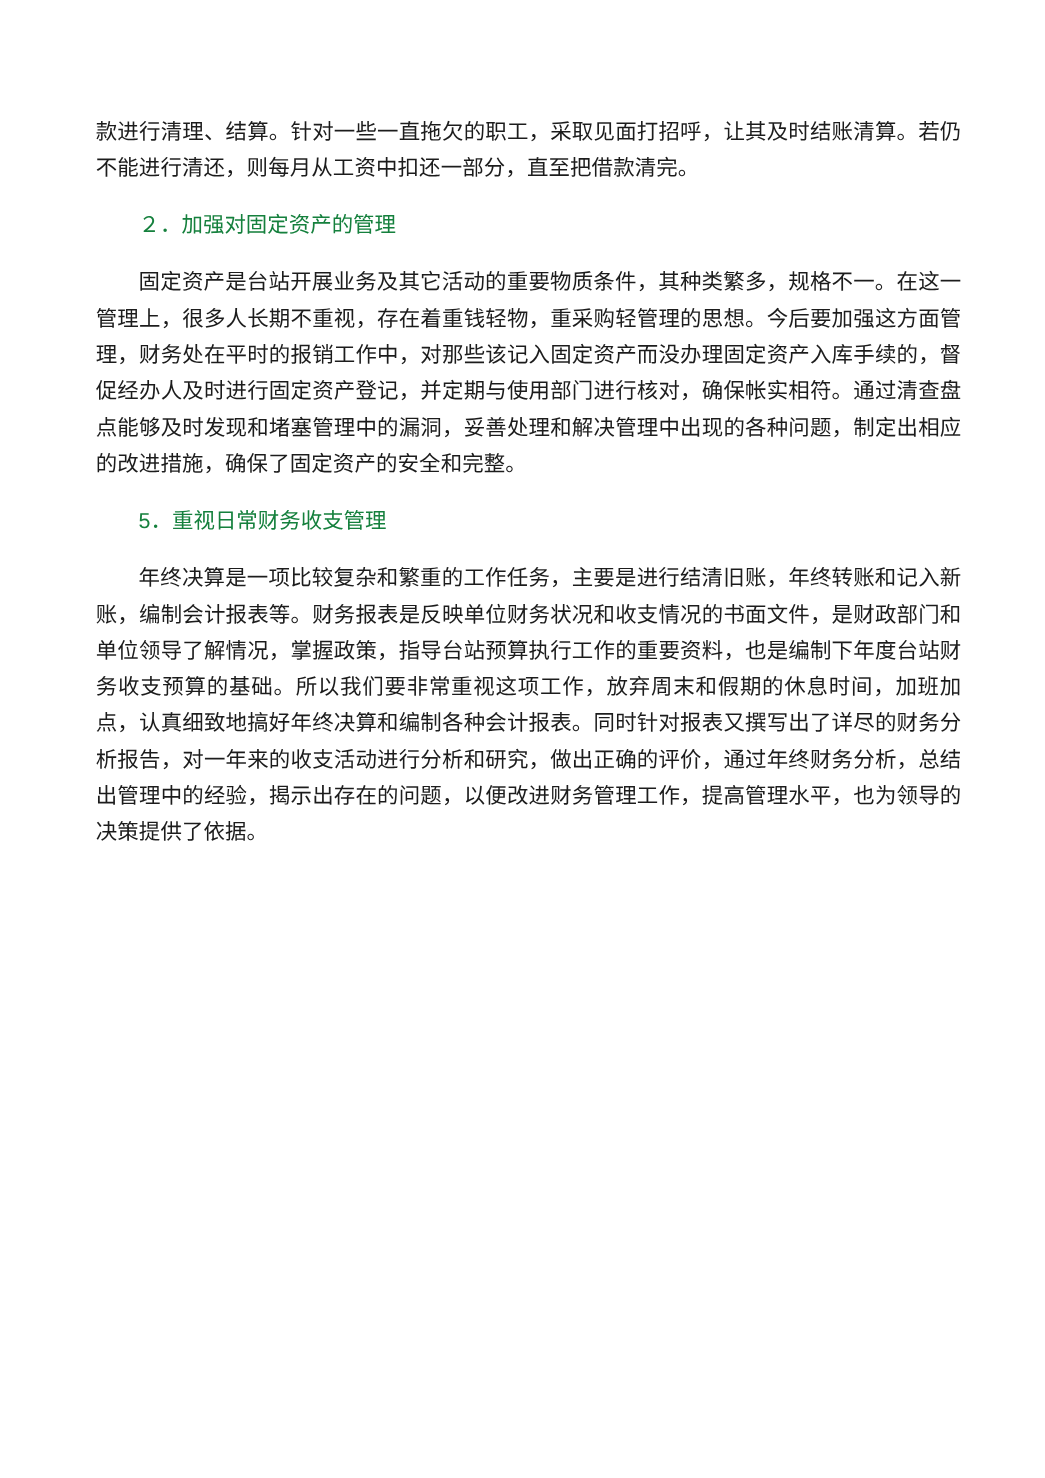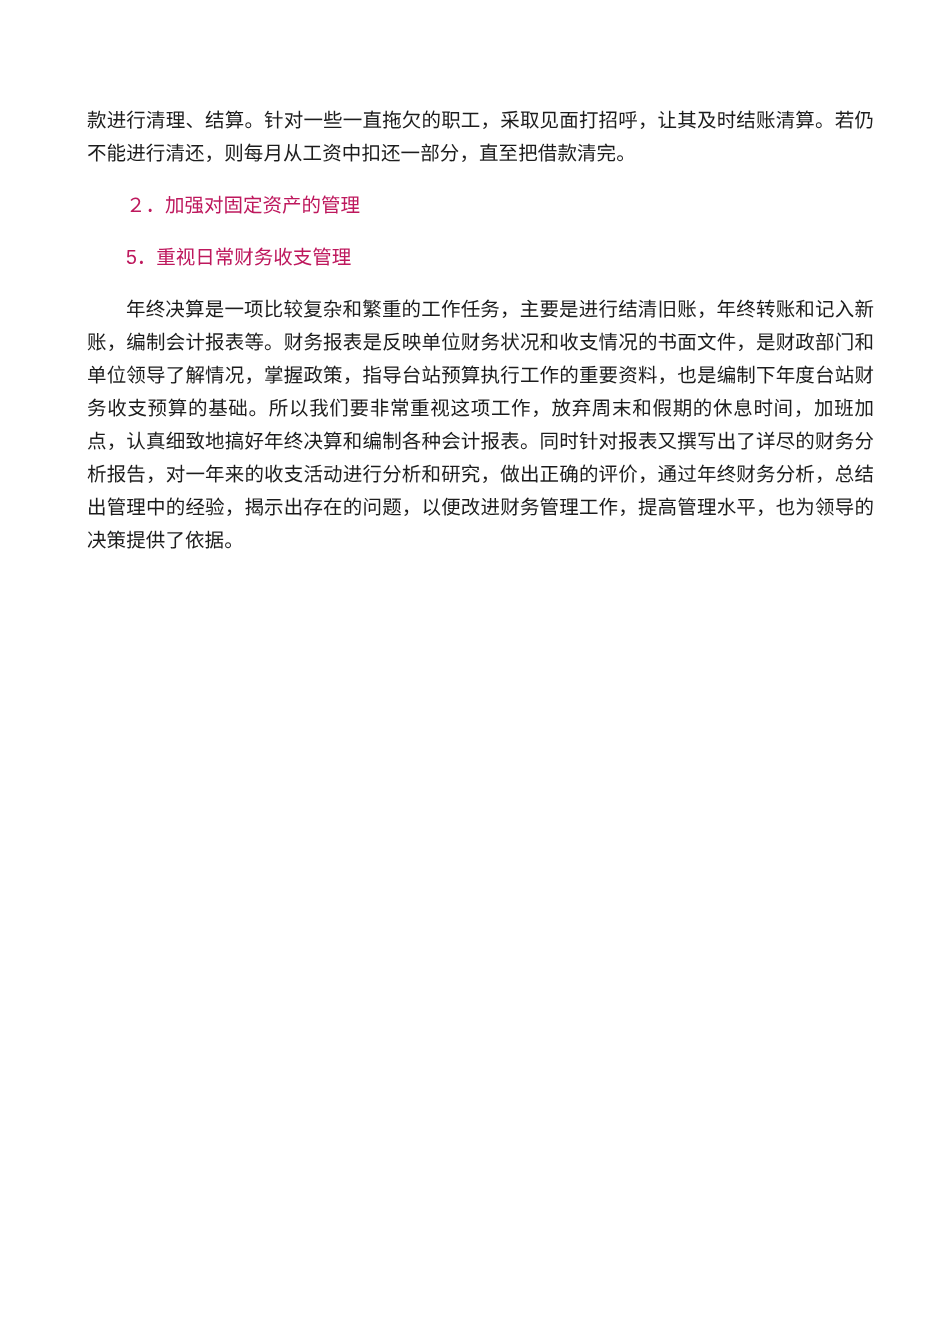--- a/index.html
+++ b/index.html
@@ -43,21 +43,21 @@
   .para.indent {
     text-indent: 2em;
   }
 
   .heading {
     margin: 0;
     font-size: 19.5px;
     line-height: 33px;
     text-indent: 2em;
     text-align: left;
-    color: #be185d;
+    color: #15803d;
     font-weight: 400;
   }
 
   .heading.spaced {
     margin-top: 19px;
   }
 
   .para.tight-top {
     margin-top: 19px;
   }
@@ -65,20 +65,21 @@
 </head>
 <body>
 
 <div class="page">
   <div class="content">
 
     <p class="para">款进行清理、结算。针对一些一直拖欠的职工，采取见面打招呼，让其及时结账清算。若仍不能进行清还，则每月从工资中扣还一部分，直至把借款清完。</p>
 
     <h3 class="heading spaced">２．加强对固定资产的管理</h3>
 
+    <p class="para indent tight-top">固定资产是台站开展业务及其它活动的重要物质条件，其种类繁多，规格不一。在这一管理上，很多人长期不重视，存在着重钱轻物，重采购轻管理的思想。今后要加强这方面管理，财务处在平时的报销工作中，对那些该记入固定资产而没办理固定资产入库手续的，督促经办人及时进行固定资产登记，并定期与使用部门进行核对，确保帐实相符。通过清查盘点能够及时发现和堵塞管理中的漏洞，妥善处理和解决管理中出现的各种问题，制定出相应的改进措施，确保了固定资产的安全和完整。</p>
 
     <h3 class="heading spaced">5．重视日常财务收支管理</h3>
 
 
 
     <p class="para indent tight-top">年终决算是一项比较复杂和繁重的工作任务，主要是进行结清旧账，年终转账和记入新账，编制会计报表等。财务报表是反映单位财务状况和收支情况的书面文件，是财政部门和单位领导了解情况，掌握政策，指导台站预算执行工作的重要资料，也是编制下年度台站财务收支预算的基础。所以我们要非常重视这项工作，放弃周末和假期的休息时间，加班加点，认真细致地搞好年终决算和编制各种会计报表。同时针对报表又撰写出了详尽的财务分析报告，对一年来的收支活动进行分析和研究，做出正确的评价，通过年终财务分析，总结出管理中的经验，揭示出存在的问题，以便改进财务管理工作，提高管理水平，也为领导的决策提供了依据。</p>
 
   </div>
 </div>
 

